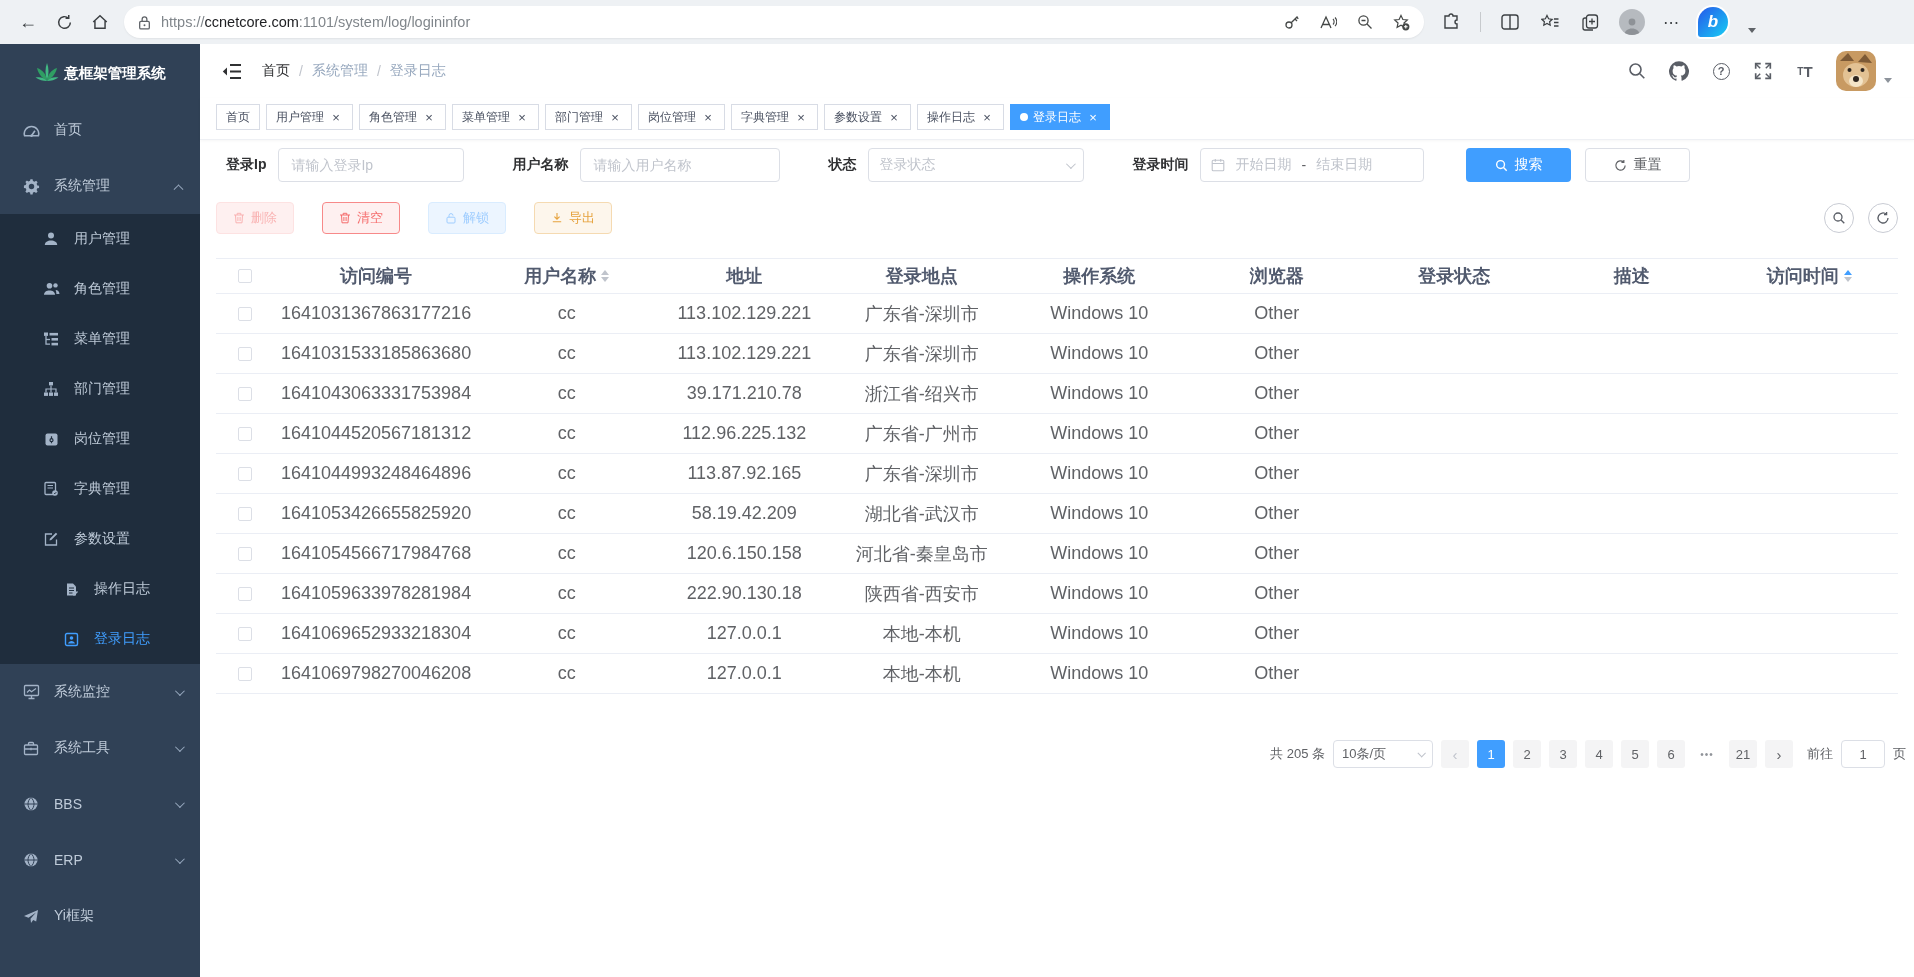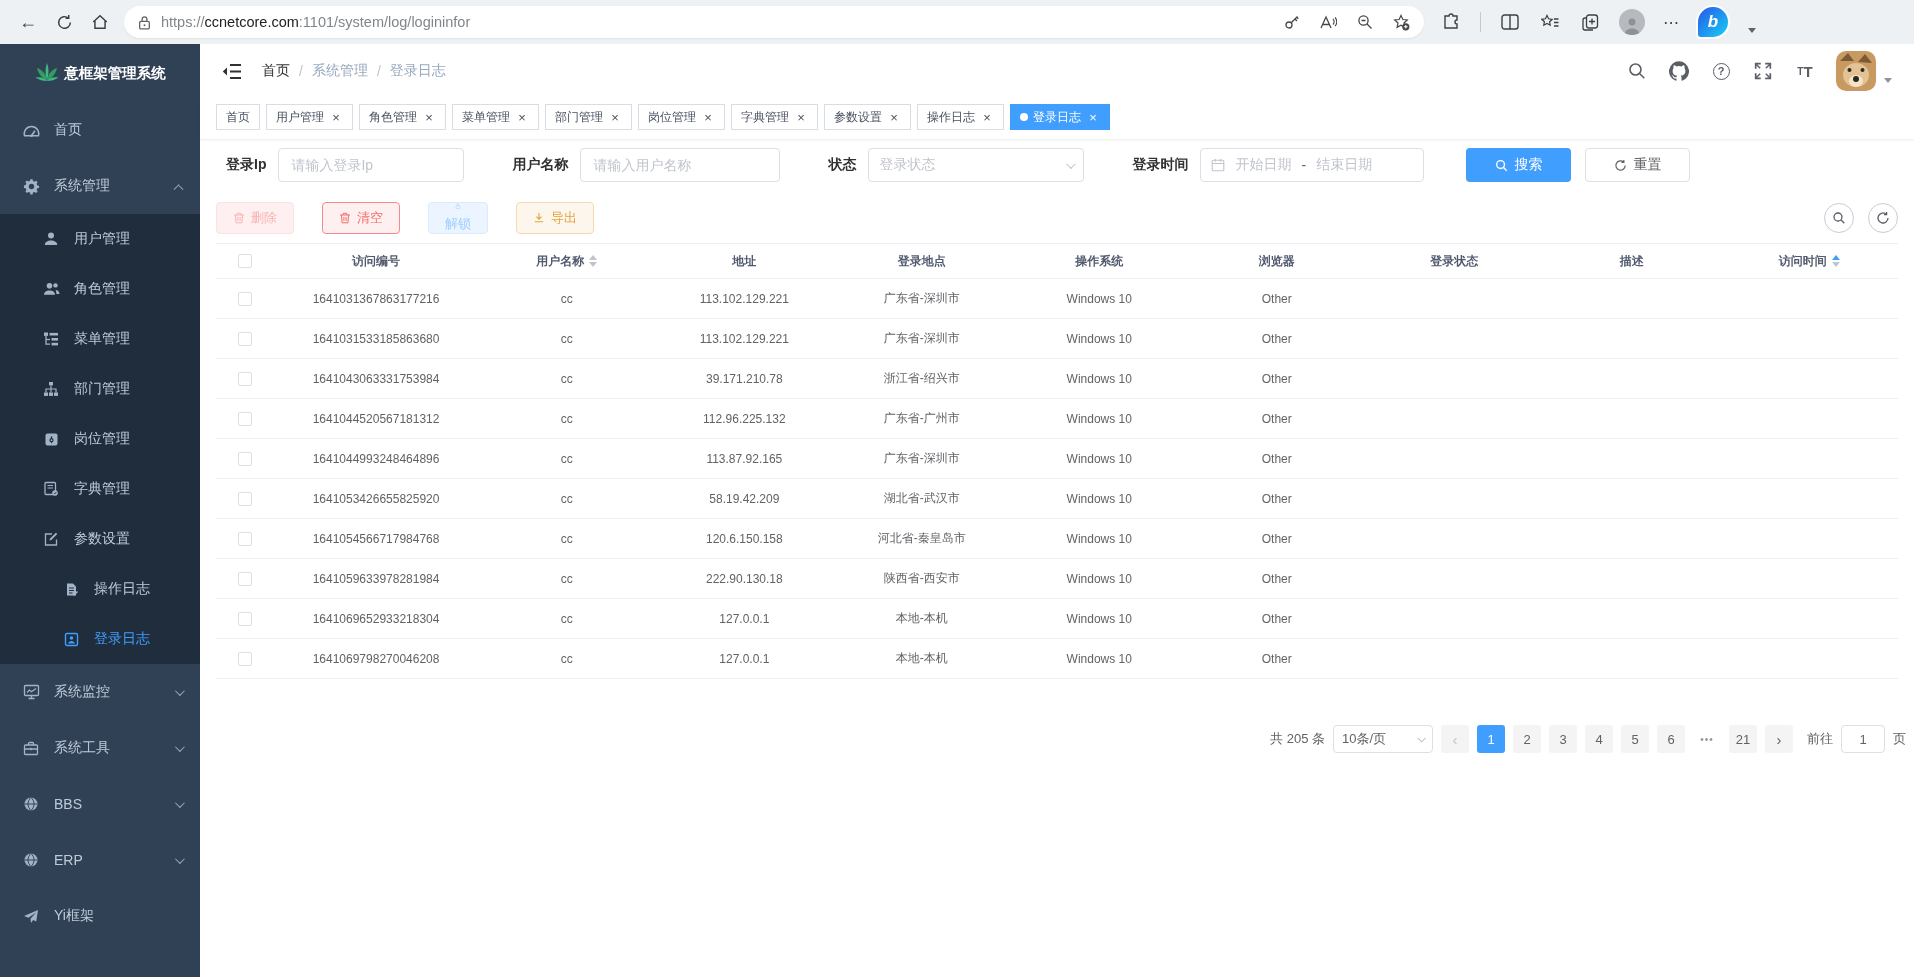--- a/index.html
+++ b/index.html
@@ -75,27 +75,27 @@
   .gap48 { width:48px; flex-shrink:0; }
   .btn { height:34px; border-radius:4px; display:inline-flex; align-items:center; justify-content:center; gap:6px; font-size:14px; padding:0 28px; cursor:pointer; border:1px solid transparent; white-space:nowrap; }
   .btn-primary { background:#409eff; color:#fff; }
   .btn-plain { background:#fff; border-color:#dcdfe6; color:#606266; }
 
   
   .action-row { display:flex; align-items:center; gap:28px; padding:20px 16px 0; }
   .btn-sm { height:32px; font-size:13px; padding:0 16px; }
   .btn-danger-dis { background:#fef0f0; border-color:#fde2e2; color:#f9b3b3; cursor:not-allowed; }
   .btn-danger { background:#fef0f0; border-color:#f78989; color:#f56c6c; }
-  .btn-primary-dis { background:#ecf5ff; border-color:#d9ecff; color:#9fcdff; cursor:not-allowed;flex-direction:column; }
+  .btn-primary-dis { background:#ecf5ff; border-color:#d9ecff; color:#9fcdff; cursor:not-allowed; }
   .btn-warning { background:#fdf6ec; border-color:#f5dab1; color:#e6a23c; }
   .circle-btns { margin-left:auto; display:flex; gap:14px; }
   .circle-btn { width:30px; height:30px; border:1px solid #c9ccd4; border-radius:50%; display:flex; align-items:center; justify-content:center; color:#5a5e66; cursor:pointer; background:#fff; }
 
   
-  .table { margin:9px 16px 0; font-size:12px; }
+  .table { margin:24px 16px 0; font-size:18px; }
   .tr { display:flex; align-items:center; border-bottom:1px solid #ebeef5; }
   .tr.head { border-top:1px solid #ebeef5; height:36px; color:#515a6e; font-weight:bold; }
   .tr.row { height:40px; color:#606266; }
   .td { flex:1; text-align:center; display:flex; align-items:center; justify-content:center; gap:5px; overflow:hidden; white-space:nowrap; }
   .td-check { flex:0 0 58px; }
   .td-id { flex:1.15; }
   .cb { width:14px; height:14px; border:1px solid #dcdfe6; border-radius:2px; background:#fff; cursor:pointer; display:inline-block; }
   .sort { display:inline-flex; flex-direction:column; gap:2px; }
   .sort i { width:0; height:0; border-left:4px solid transparent; border-right:4px solid transparent; }
   .sort .s-up { border-bottom:5px solid #c0c4cc; }

